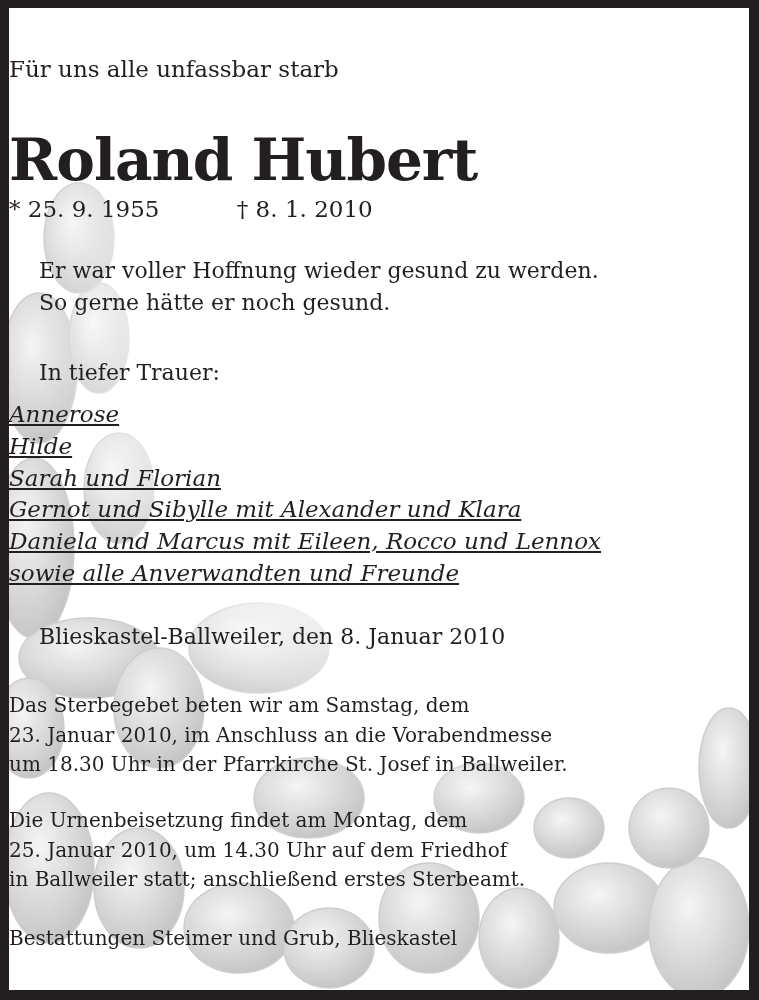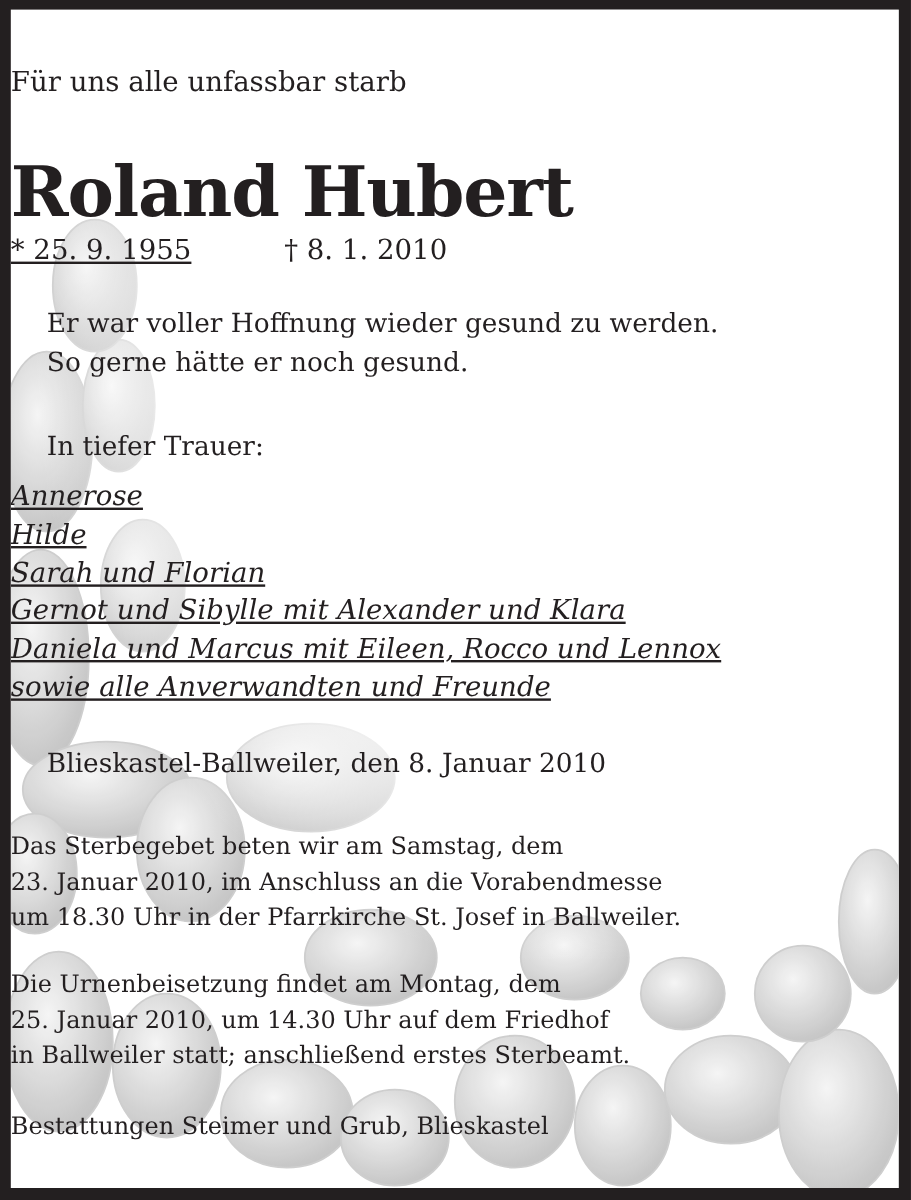--- a/index.html
+++ b/index.html
@@ -11,21 +11,21 @@
   .fade { position: absolute; inset: 0;
     background:
       radial-gradient(ellipse 70% 60% at 62% 30%, rgba(255,255,255,1) 35%, rgba(255,255,255,0.85) 55%, rgba(255,255,255,0) 85%);
   }
   .content { position: absolute; left: 0; top: 0; width: 740px; text-align: center; color: #231f20; }
   .line { position: absolute; left: 0; width: 740px; text-align: left; white-space: nowrap; }
   .intro { top: 48px; font-size: 23px; }
   .name { top: 118px; font-size: 58px; font-weight: bold; letter-spacing: -1px; }
   .dates { top: 188px; font-size: 23px; }
   .dates span { display: inline-block; }
-  .dates .birth { margin-right: 70px; text-decoration: underline; }
+  .dates .birth { margin-right: 70px; }
   .quote { font-size: 22px; padding-left: 30px; }
   .italic { font-style: italic; font-size: 23px; text-decoration: underline; }
   .body { font-size: 20px; }
 </style>
 </head>
 <body>
 
 <div class="frame">
   <div class="card">
     <svg class="stones" width="740" height="982" viewBox="0 0 740 982">

